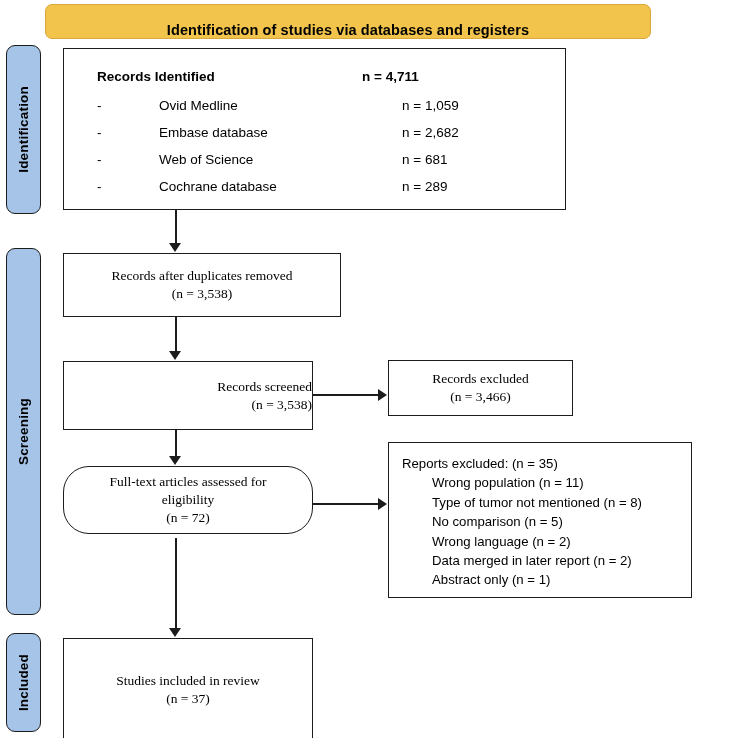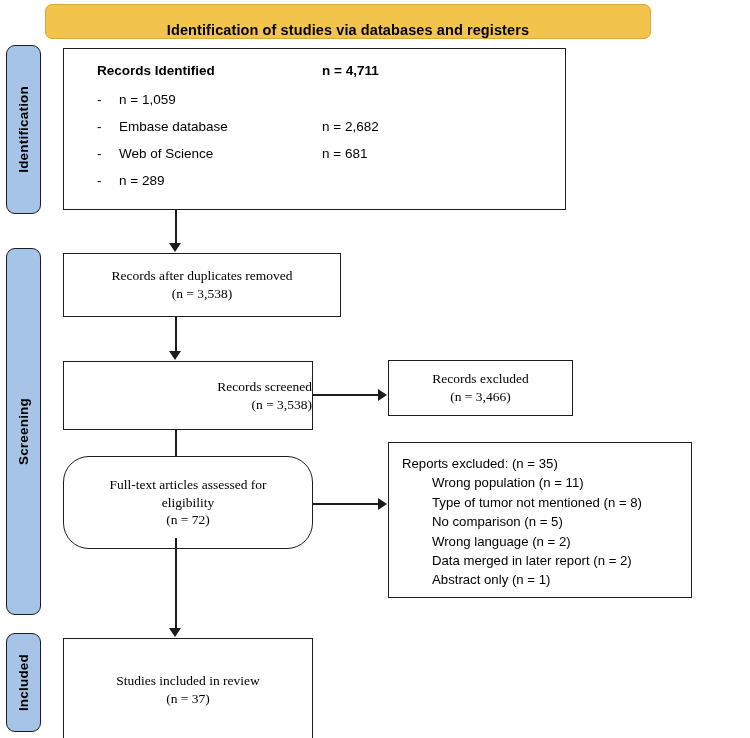--- a/index.html
+++ b/index.html
@@ -26,27 +26,27 @@
   
   .box{position:absolute;background:#fff;border:1.9px solid #1c1c1c;box-sizing:border-box;}
   .box.center{display:flex;flex-direction:column;align-items:center;justify-content:center;
               text-align:center;font-size:13.5px;line-height:1.33;font-family:Liberation Serif, serif;}
   .box.center .ln{display:block;white-space:nowrap;}
 
   #box-identified{left:63px;top:48px;width:503px;height:162px;}
   #box-duplicates{left:63px;top:253px;width:278px;height:64px;}
   #box-screened{left:63px;top:361px;width:250px;height:69px;align-items:flex-end;}
   #box-excluded{left:388px;top:360px;width:185px;height:56px;}
-  #box-fulltext{left:63px;top:456px;width:250px;height:93px;border-radius:26px;}
+  #box-fulltext{left:63px;top:466px;width:250px;height:68px;border-radius:26px;}
   #box-reports{left:388px;top:442px;width:304px;height:156px;}
   #box-included{left:63px;top:638px;width:250px;height:104px;}
 
   
   .rec-wrap{position:absolute;left:33px;top:14px;}
-  .rec-row{display:flex;align-items:flex-start;height:27px;font-size:13.5px;}
+  .rec-row{display:flex;align-items:center;height:27px;font-size:13.5px;gap:40px;}
   .rec-dash{width:22px;flex:none;}
   .rec-label{width:203px;flex:none;white-space:nowrap;}
   .rec-n{white-space:nowrap;}
   .rec-row.head{font-weight:bold;margin-bottom:2px;}
   .rec-row.head .rec-label{width:225px;padding-left:0;}
   .rec-row.head .rec-n{font-weight:bold;}
 
   
   .rep-wrap{position:absolute;left:13px;top:11px;font-size:13.2px;line-height:1.47;}
   .rep-head{white-space:nowrap;}
@@ -82,34 +82,36 @@
   </div>
 
   <div class="box" id="box-identified">
     <div class="rec-wrap">
       <div class="rec-row head">
         <div class="rec-label">Records Identified</div>
         <div class="rec-n">n = 4,711</div>
       </div>
       <div class="rec-row">
         <div class="rec-dash">-</div>
+        <div class="rec-label">Ovid Medline</div>
         <div class="rec-n">n = 1,059</div>
       </div>
       <div class="rec-row">
         <div class="rec-dash">-</div>
         <div class="rec-label">Embase database</div>
         <div class="rec-n">n = 2,682</div>
       </div>
       <div class="rec-row">
         <div class="rec-dash">-</div>
         <div class="rec-label">Web of Science</div>
         <div class="rec-n">n = 681</div>
       </div>
       <div class="rec-row">
         <div class="rec-dash">-</div>
+        <div class="rec-label">Cochrane database</div>
         <div class="rec-n">n = 289</div>
       </div>
     </div>
   </div>
 
   <div class="vline" style="left:175px;top:210px;height:34px;"></div>
   <div class="arrow-down" style="left:169px;top:243px;"></div>
 
   <div class="box center" id="box-duplicates">
     <span class="ln">Records after duplicates removed</span>

